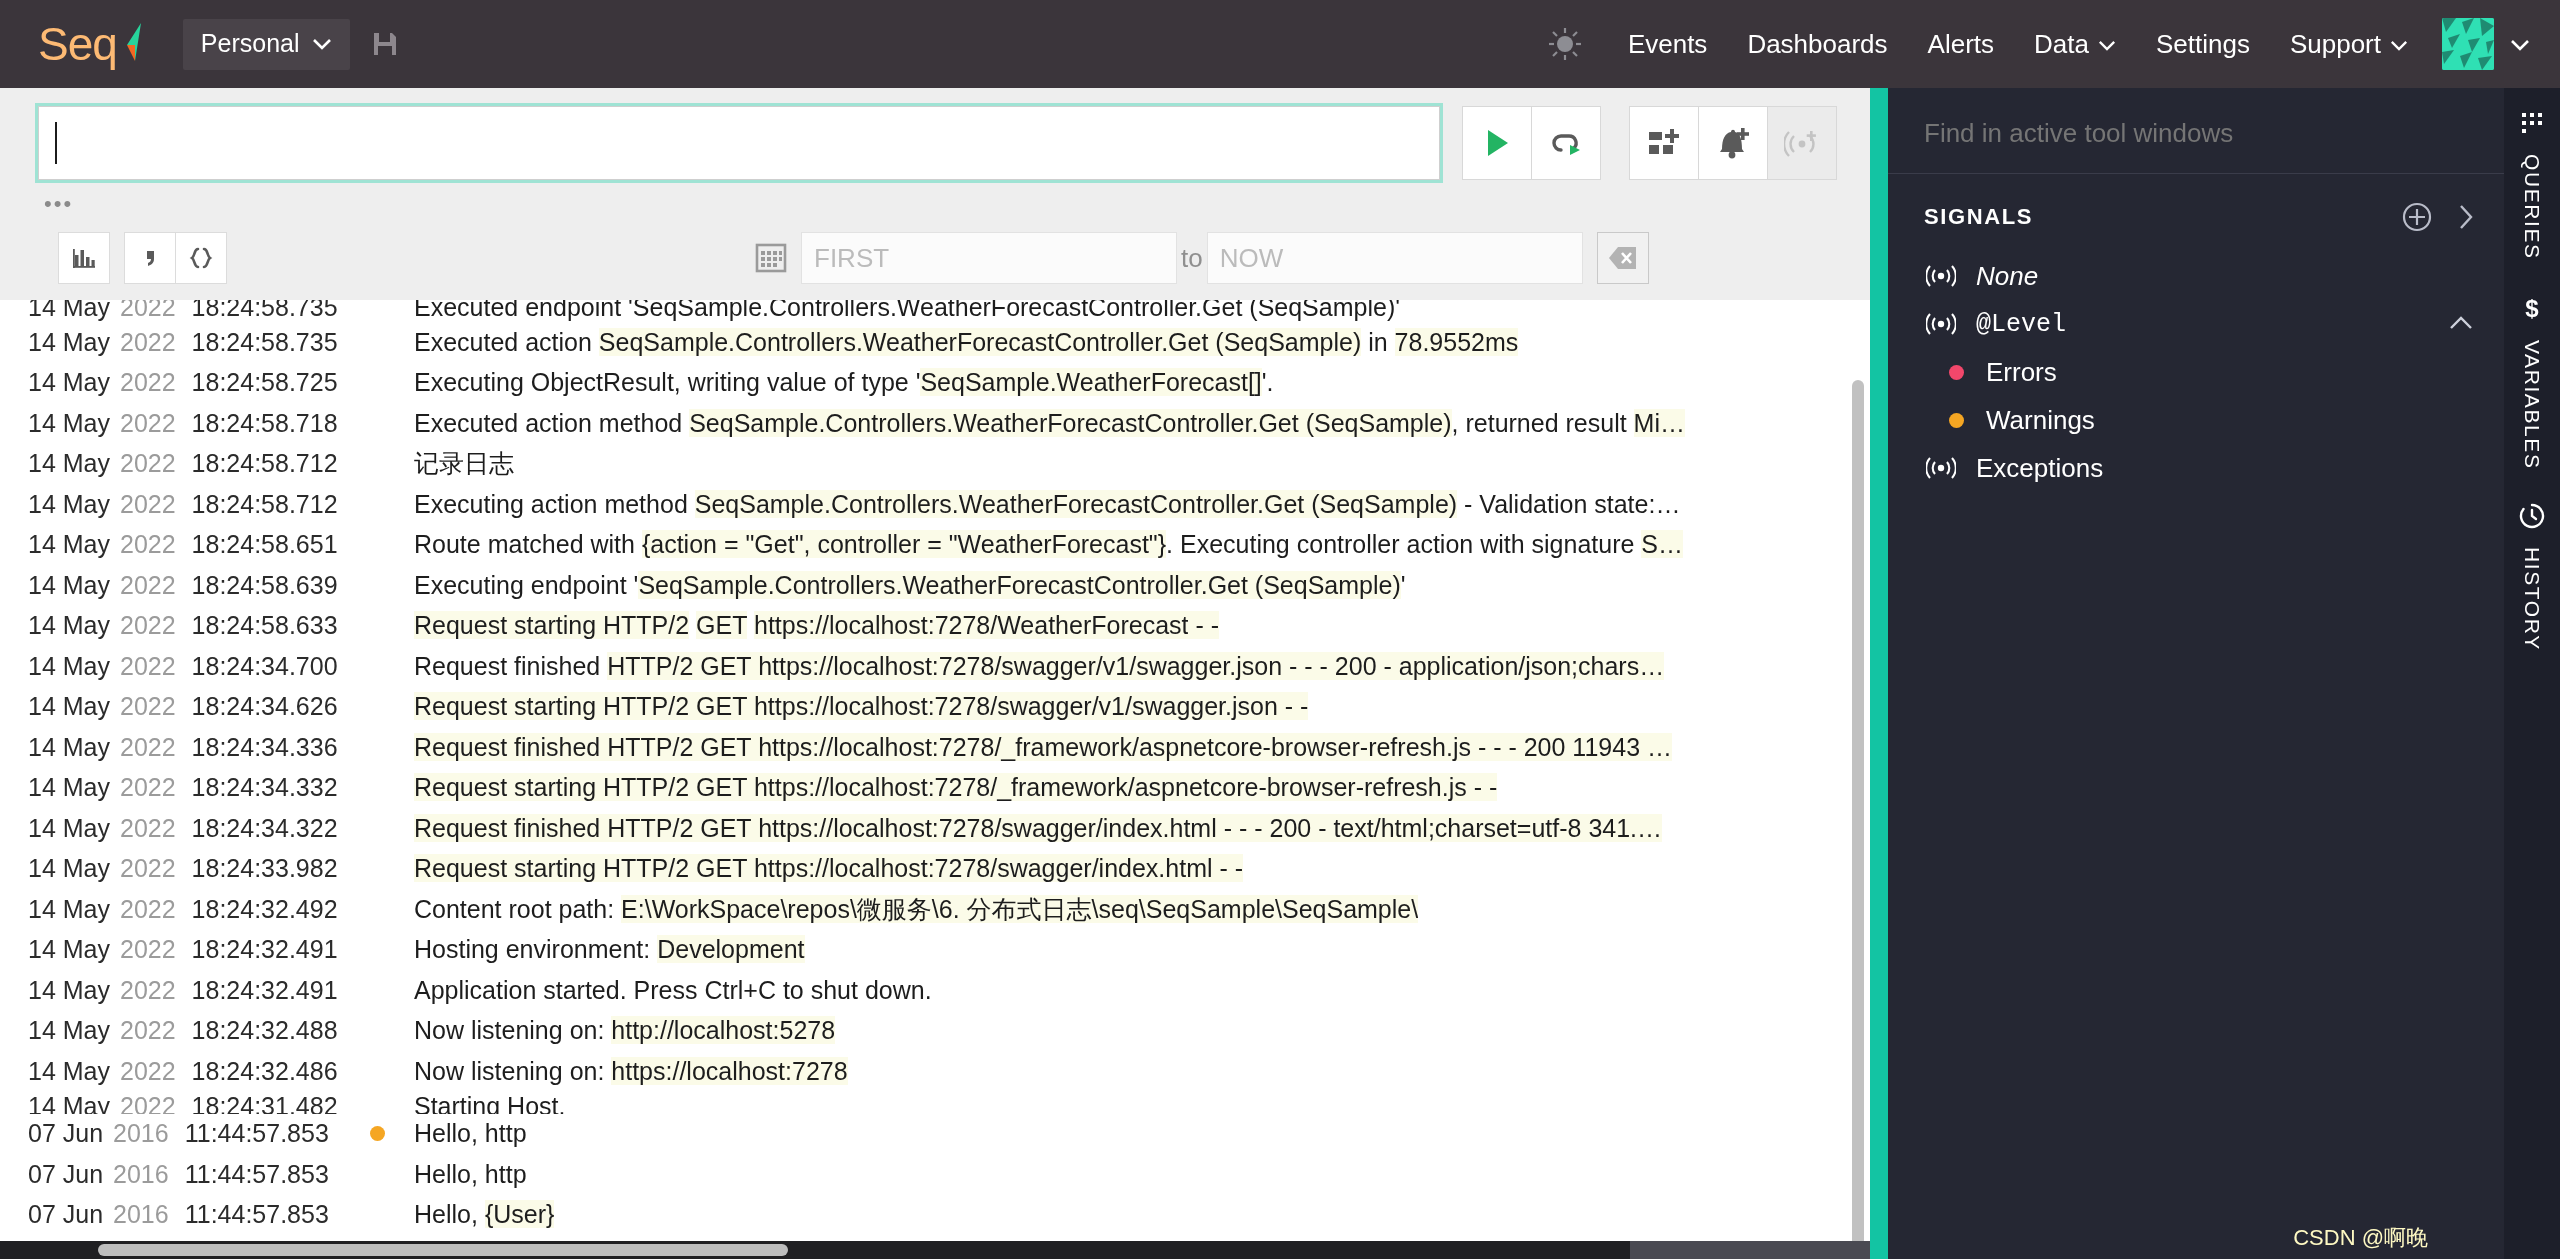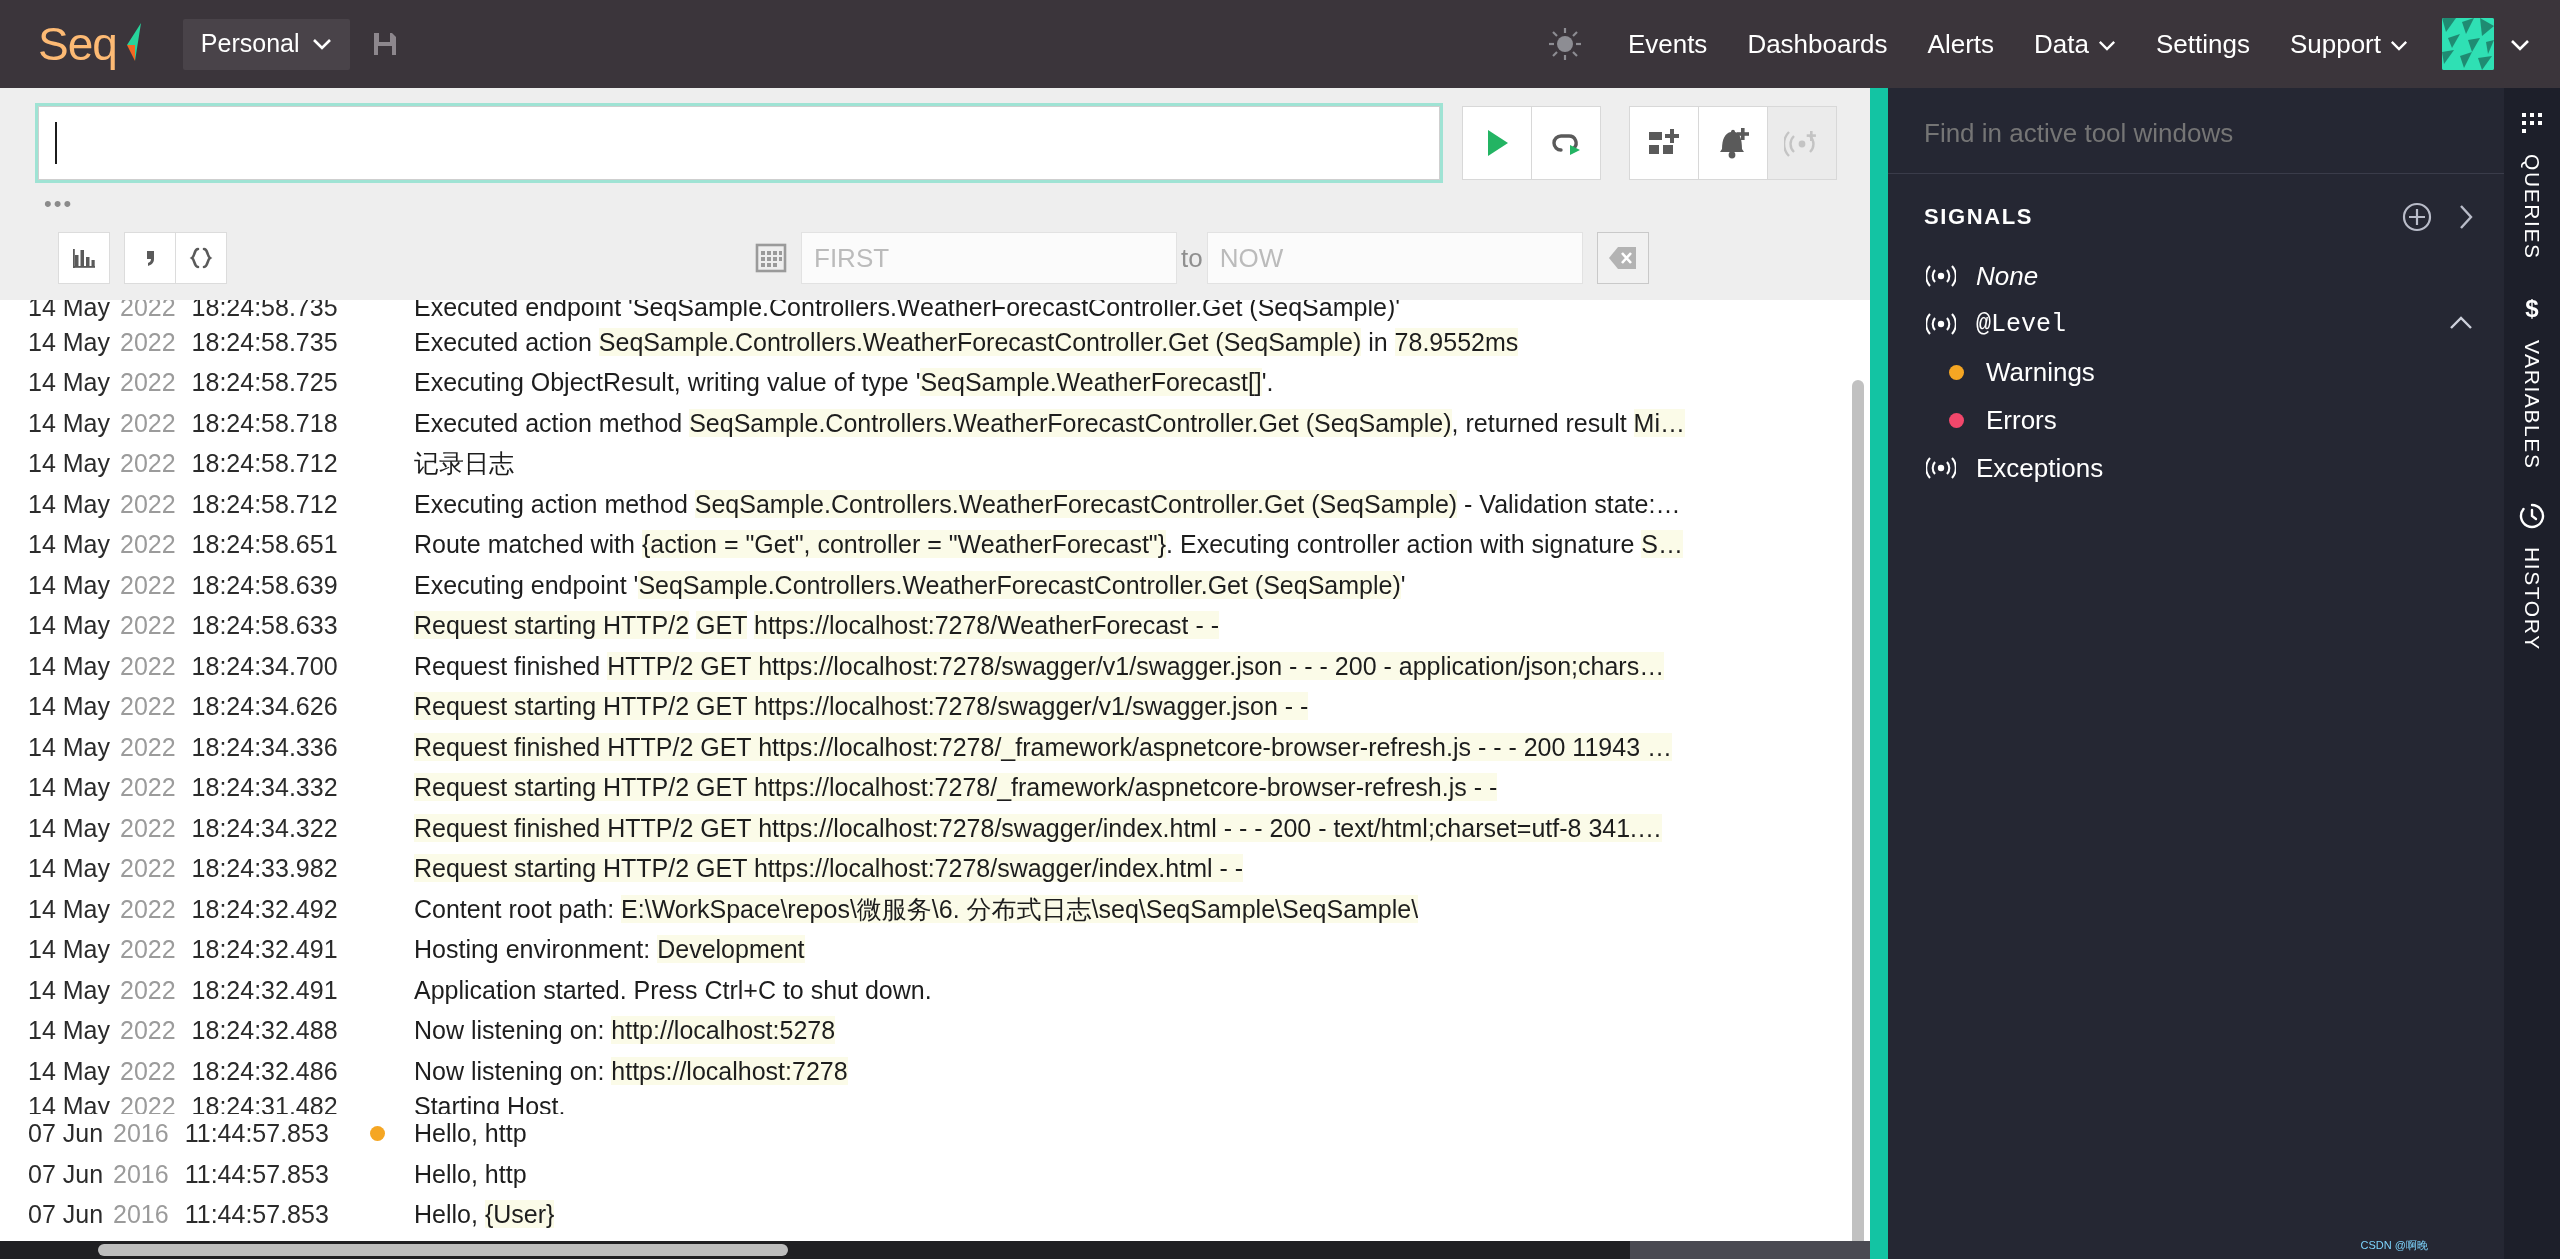--- a/index.html
+++ b/index.html
@@ -229,21 +229,21 @@
   .license-bar {
     position: absolute; left: 36px; bottom: 20px;
     display: flex; align-items: center; gap: 18px;
     color: #9396a4;
   }
   .lic-ver { font-size: 26px; color: #c9ccd8; font-weight: bold; }
   .lic-txt { font-size: 26px; color: #9396a4; }
 
   .csdn {
     position: absolute; right: 76px; bottom: 6px;
-    font-size: 11px; color: #7dd3fc; pointer-events: none;
+    font-size: 22px; color: #fef9c3; pointer-events: none;
   }
 
   
   .vstrip {
     width: 56px; min-width: 56px; background: #1d1f2a;
     display: flex; flex-direction: column; align-items: center;
     padding-top: 22px; gap: 34px;
   }
   .vtab {
     display: flex; flex-direction: column; align-items: center; gap: 14px;
@@ -760,29 +760,29 @@
                   <path d="M26 1 A15 15 0 0 1 26 21" stroke="#ffffff" stroke-width="2.1" fill="none"></path>
                 </svg>
               </span>
               <span class="label-mono">@Level</span>
               <span class="chev-up"><svg width="26" height="16" viewBox="0 0 26 16">
                   <path d="M3 13 L13 3 L23 13" stroke="#cdd0db" stroke-width="2.4" fill="none"></path>
                 </svg></span>
             </div>
             <div class="sig-item sub">
               <span class="sic">
+                <span class="dot err"></span>
+              </span>
+              <span>Errors</span>
+            </div>
+            <div class="sig-item sub">
+              <span class="sic">
                 <span class="dot warn"></span>
               </span>
               <span>Warnings</span>
-            </div>
-            <div class="sig-item sub">
-              <span class="sic">
-                <span class="dot err"></span>
-              </span>
-              <span>Errors</span>
             </div>
             <div class="sig-item">
               <span class="sic">
                 <svg width="30" height="22" viewBox="0 0 30 22">
                   <circle cx="15" cy="11" r="3.2" fill="#ffffff"></circle>
                   <path d="M9 5 A9 9 0 0 0 9 17" stroke="#ffffff" stroke-width="2.1" fill="none"></path>
                   <path d="M21 5 A9 9 0 0 1 21 17" stroke="#ffffff" stroke-width="2.1" fill="none"></path>
                   <path d="M4 1 A15 15 0 0 0 4 21" stroke="#ffffff" stroke-width="2.1" fill="none"></path>
                   <path d="M26 1 A15 15 0 0 1 26 21" stroke="#ffffff" stroke-width="2.1" fill="none"></path>
                 </svg>

